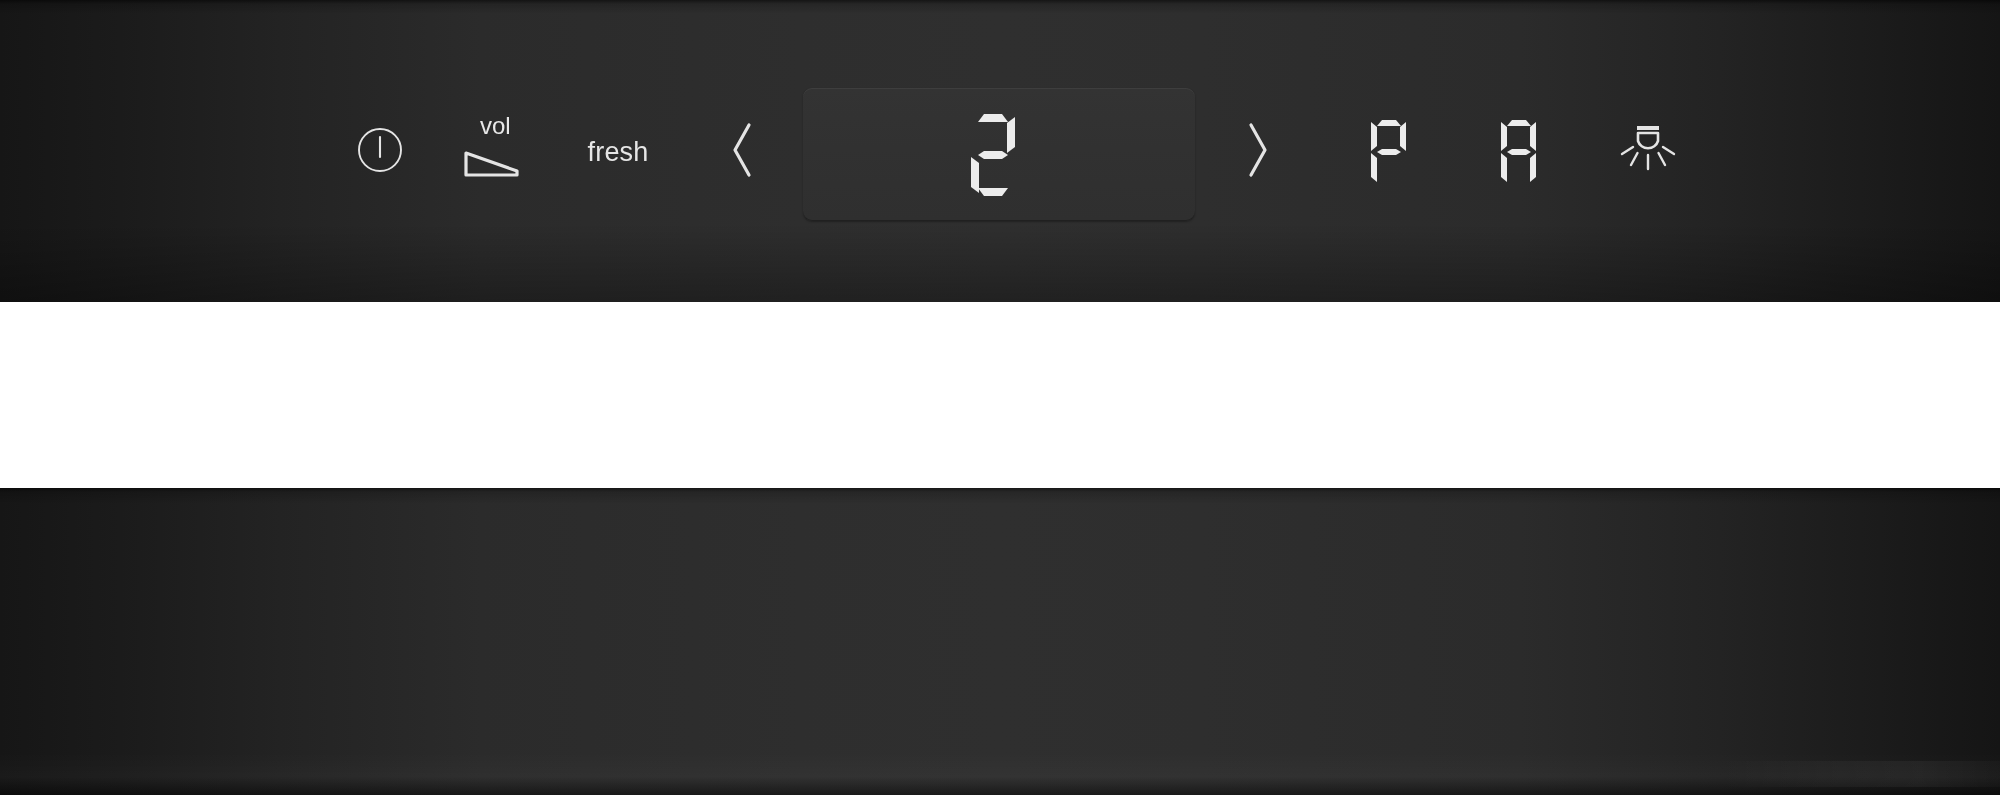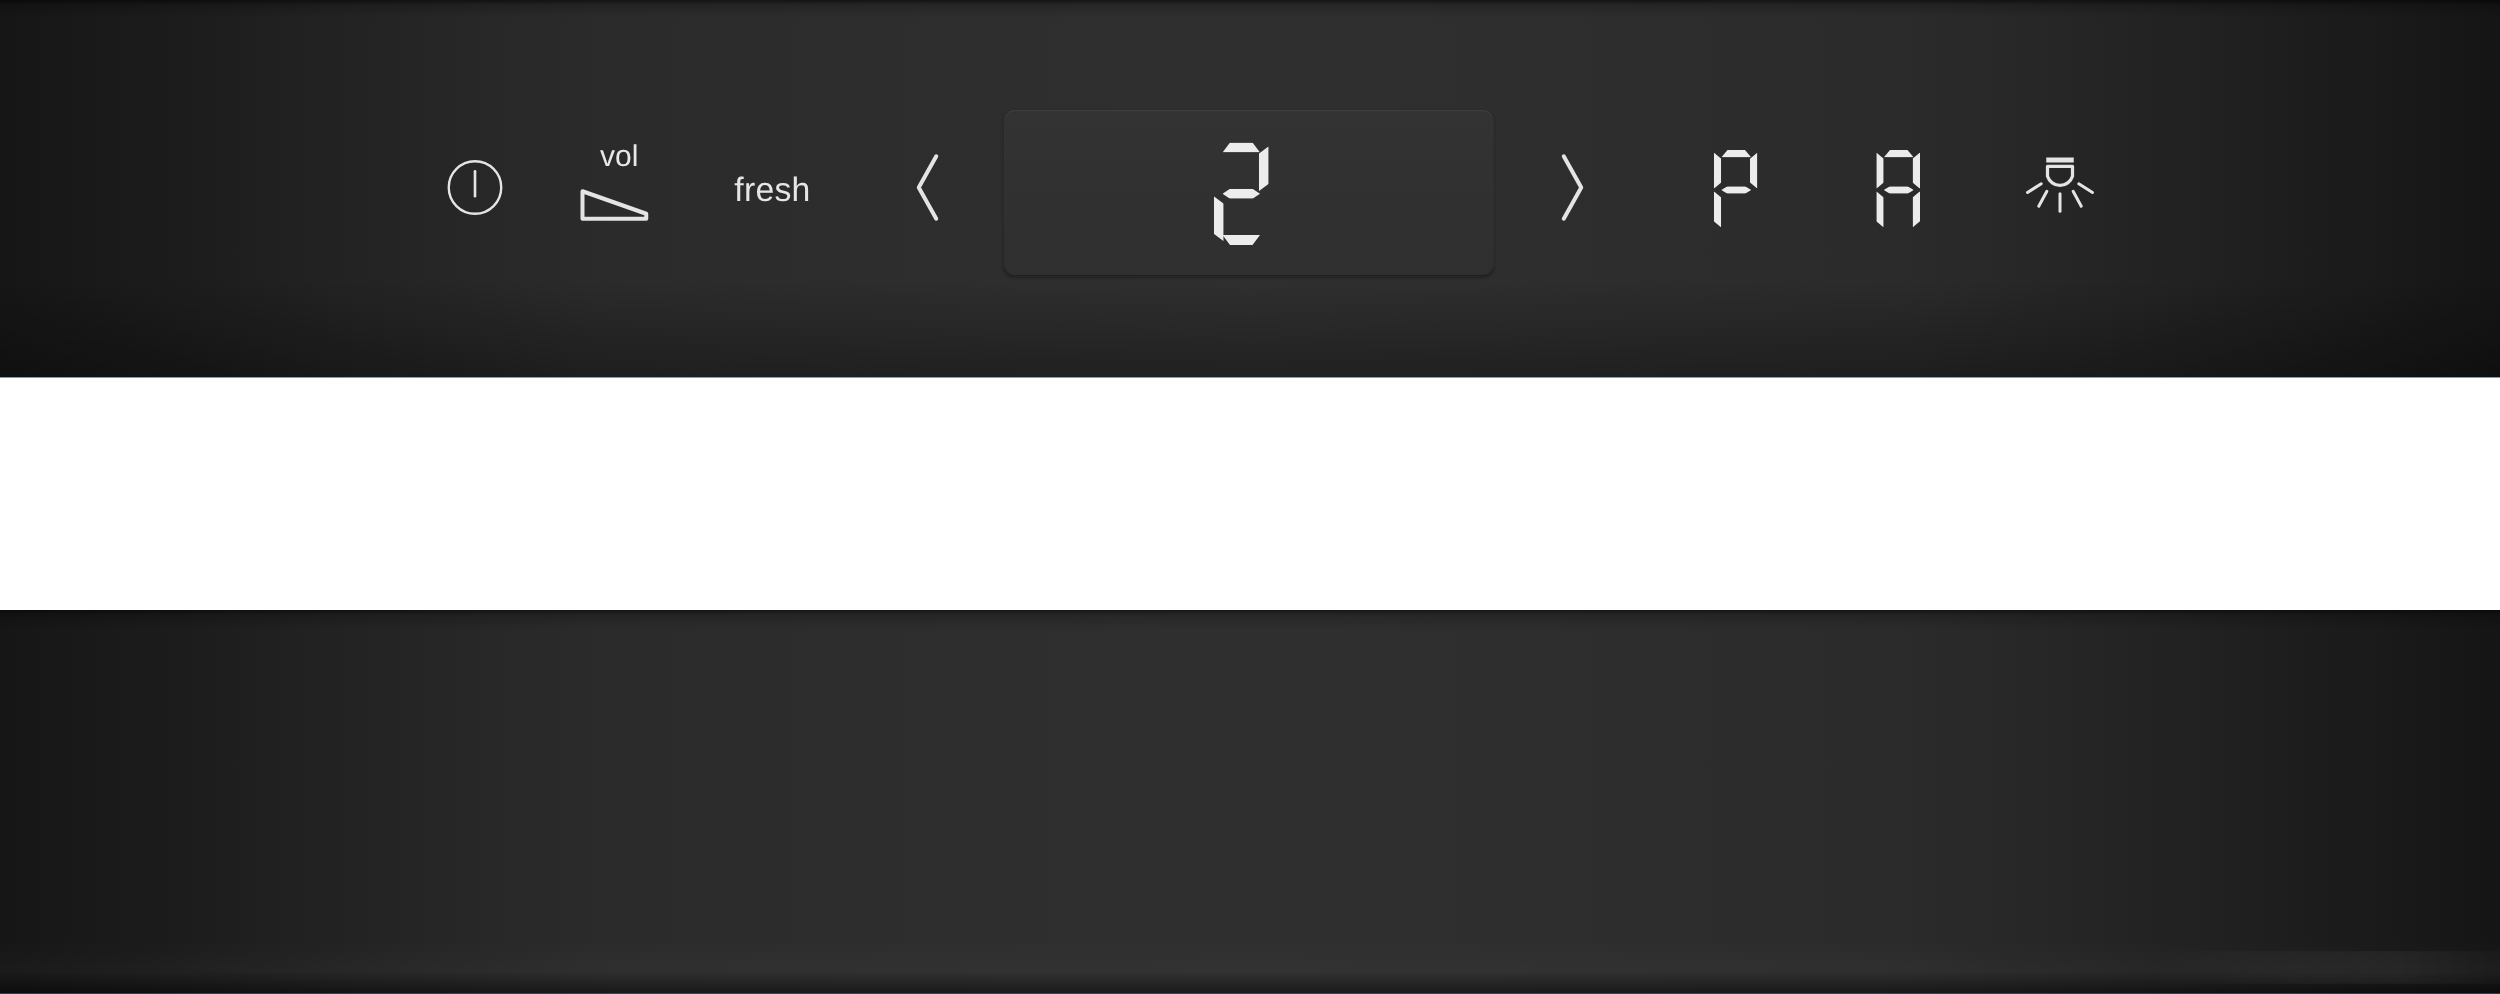--- a/index.html
+++ b/index.html
@@ -11,21 +11,21 @@
     width: 2000px;
     height: 795px;
     font-family: "Liberation Sans", sans-serif;
     overflow: hidden;
   }
 
   .appliance {
     position: relative;
     width: 2000px;
     height: 795px;
-    background: #0369a1;
+    background: #3b82f6;
   }
 
   
   .panel {
     position: absolute;
     left: 0;
     width: 2000px;
     background: linear-gradient(to right,
         #161616 0%,
         #1b1b1b 6%,

